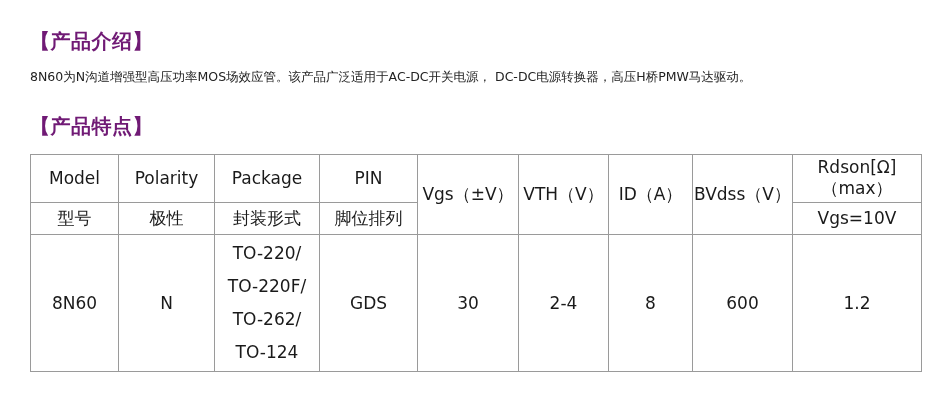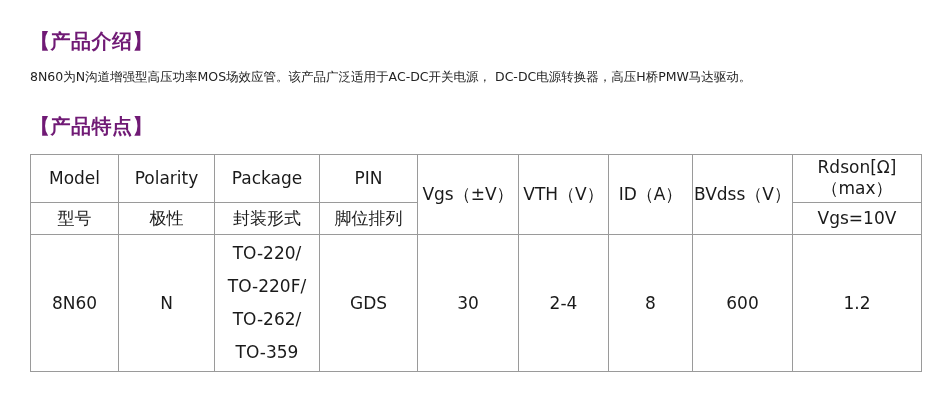--- a/index.html
+++ b/index.html
@@ -116,21 +116,21 @@
           <td>脚位排列</td>
           <td class="vgs-sub">Vgs=10V</td>
         </tr>
         <tr class="body-row">
           <td>8N60</td>
           <td>N</td>
           <td class="pkg-cell">
             <div>TO-220/</div>
             <div>TO-220F/</div>
             <div>TO-262/</div>
-            <div>TO-359</div>
+            <div>TO-124</div>
           </td>
           <td>GDS</td>
           <td>30</td>
           <td>2-4</td>
           <td>8</td>
           <td>600</td>
           <td>1.2</td>
         </tr>
       </tbody>
     </table>

